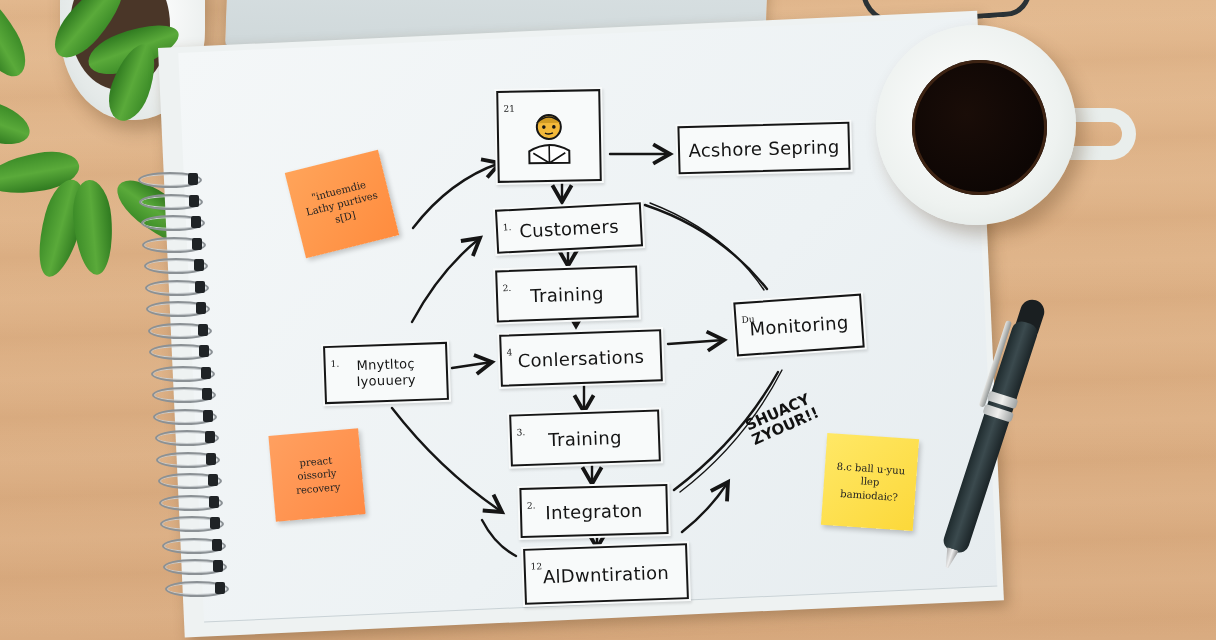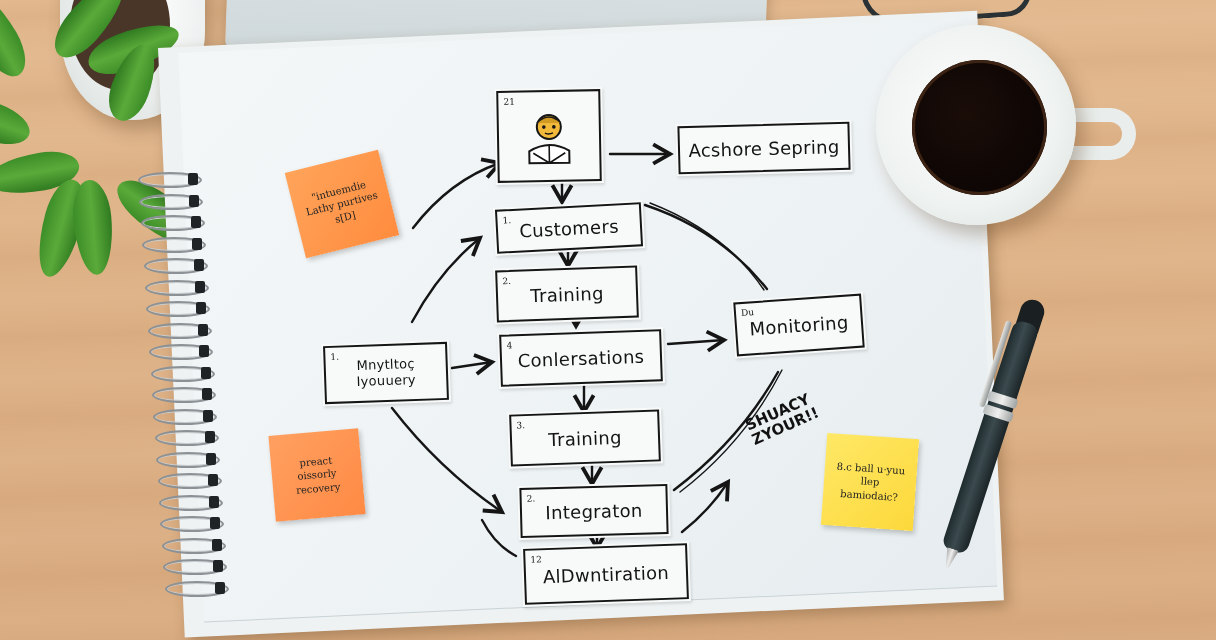--- a/index.html
+++ b/index.html
@@ -94,21 +94,21 @@
     .diagram { position: absolute; left: 0; top: 0; width: 1216px; height: 640px; }
     .card {
       position: absolute; background: #f8fafa; padding: 2px;
       box-shadow: 1px 2px 3px rgba(0,0,0,0.12);
     }
     .card-inner {
       position: relative; border: 2px solid #151515; width: 100%; height: 100%; box-sizing: border-box;
       display: flex; align-items: center; justify-content: center;
       font-family: "DejaVu Sans", sans-serif; color: #141414;
     }
-    .card-num { position: absolute; left: 5px; top: 4px; font-size: 9px; font-family: "DejaVu Serif", serif; }
+    .card-num { position: absolute; left: 5px; top: 11px; font-size: 9px; font-family: "DejaVu Serif", serif; }
     .card-label { font-size: 18px; letter-spacing: 0.3px; }
     .card-label.small { font-size: 13px; line-height: 1.25; text-align: center; }
     .sticky {
       position: absolute; padding: 10px; box-sizing: border-box;
       box-shadow: 2px 3px 5px rgba(0,0,0,0.2);
       display: flex; align-items: center; justify-content: center;
       font-family: "DejaVu Serif", serif; font-size: 10px; color: #222; text-align: center; line-height: 1.35;
     }
     .scribble {
       position: absolute; font-family: "DejaVu Sans", sans-serif; font-size: 15px; font-weight: bold; color: #111;

